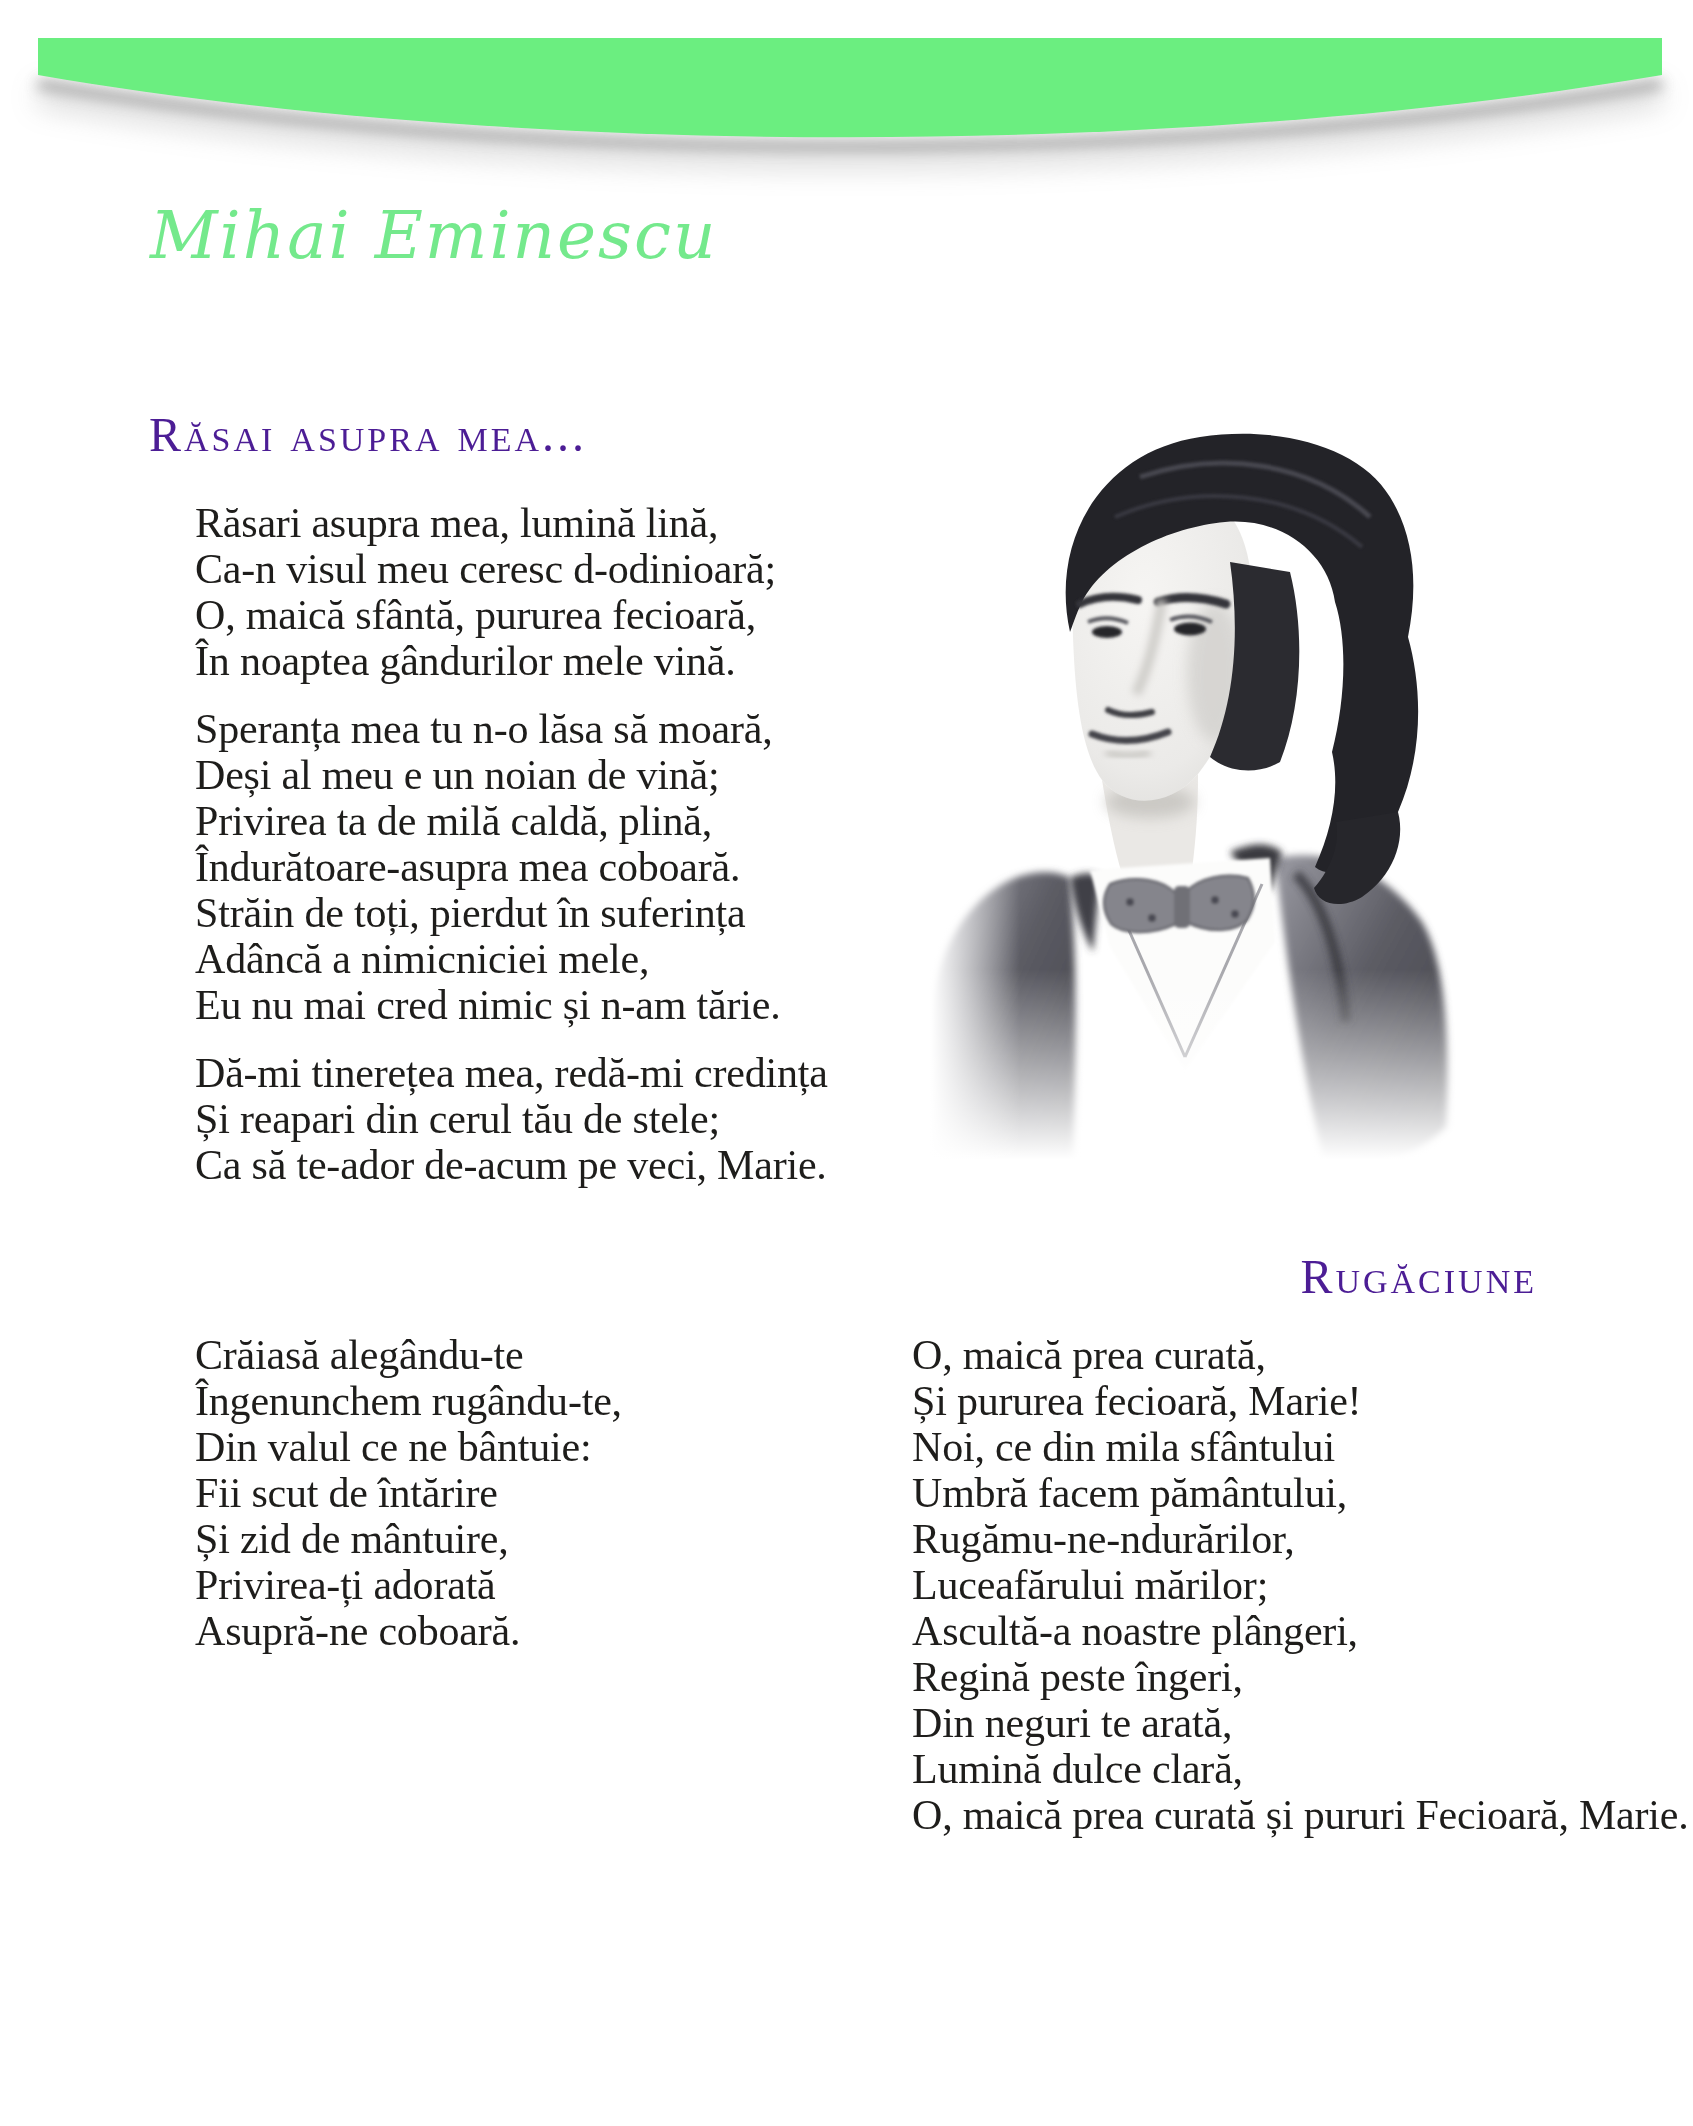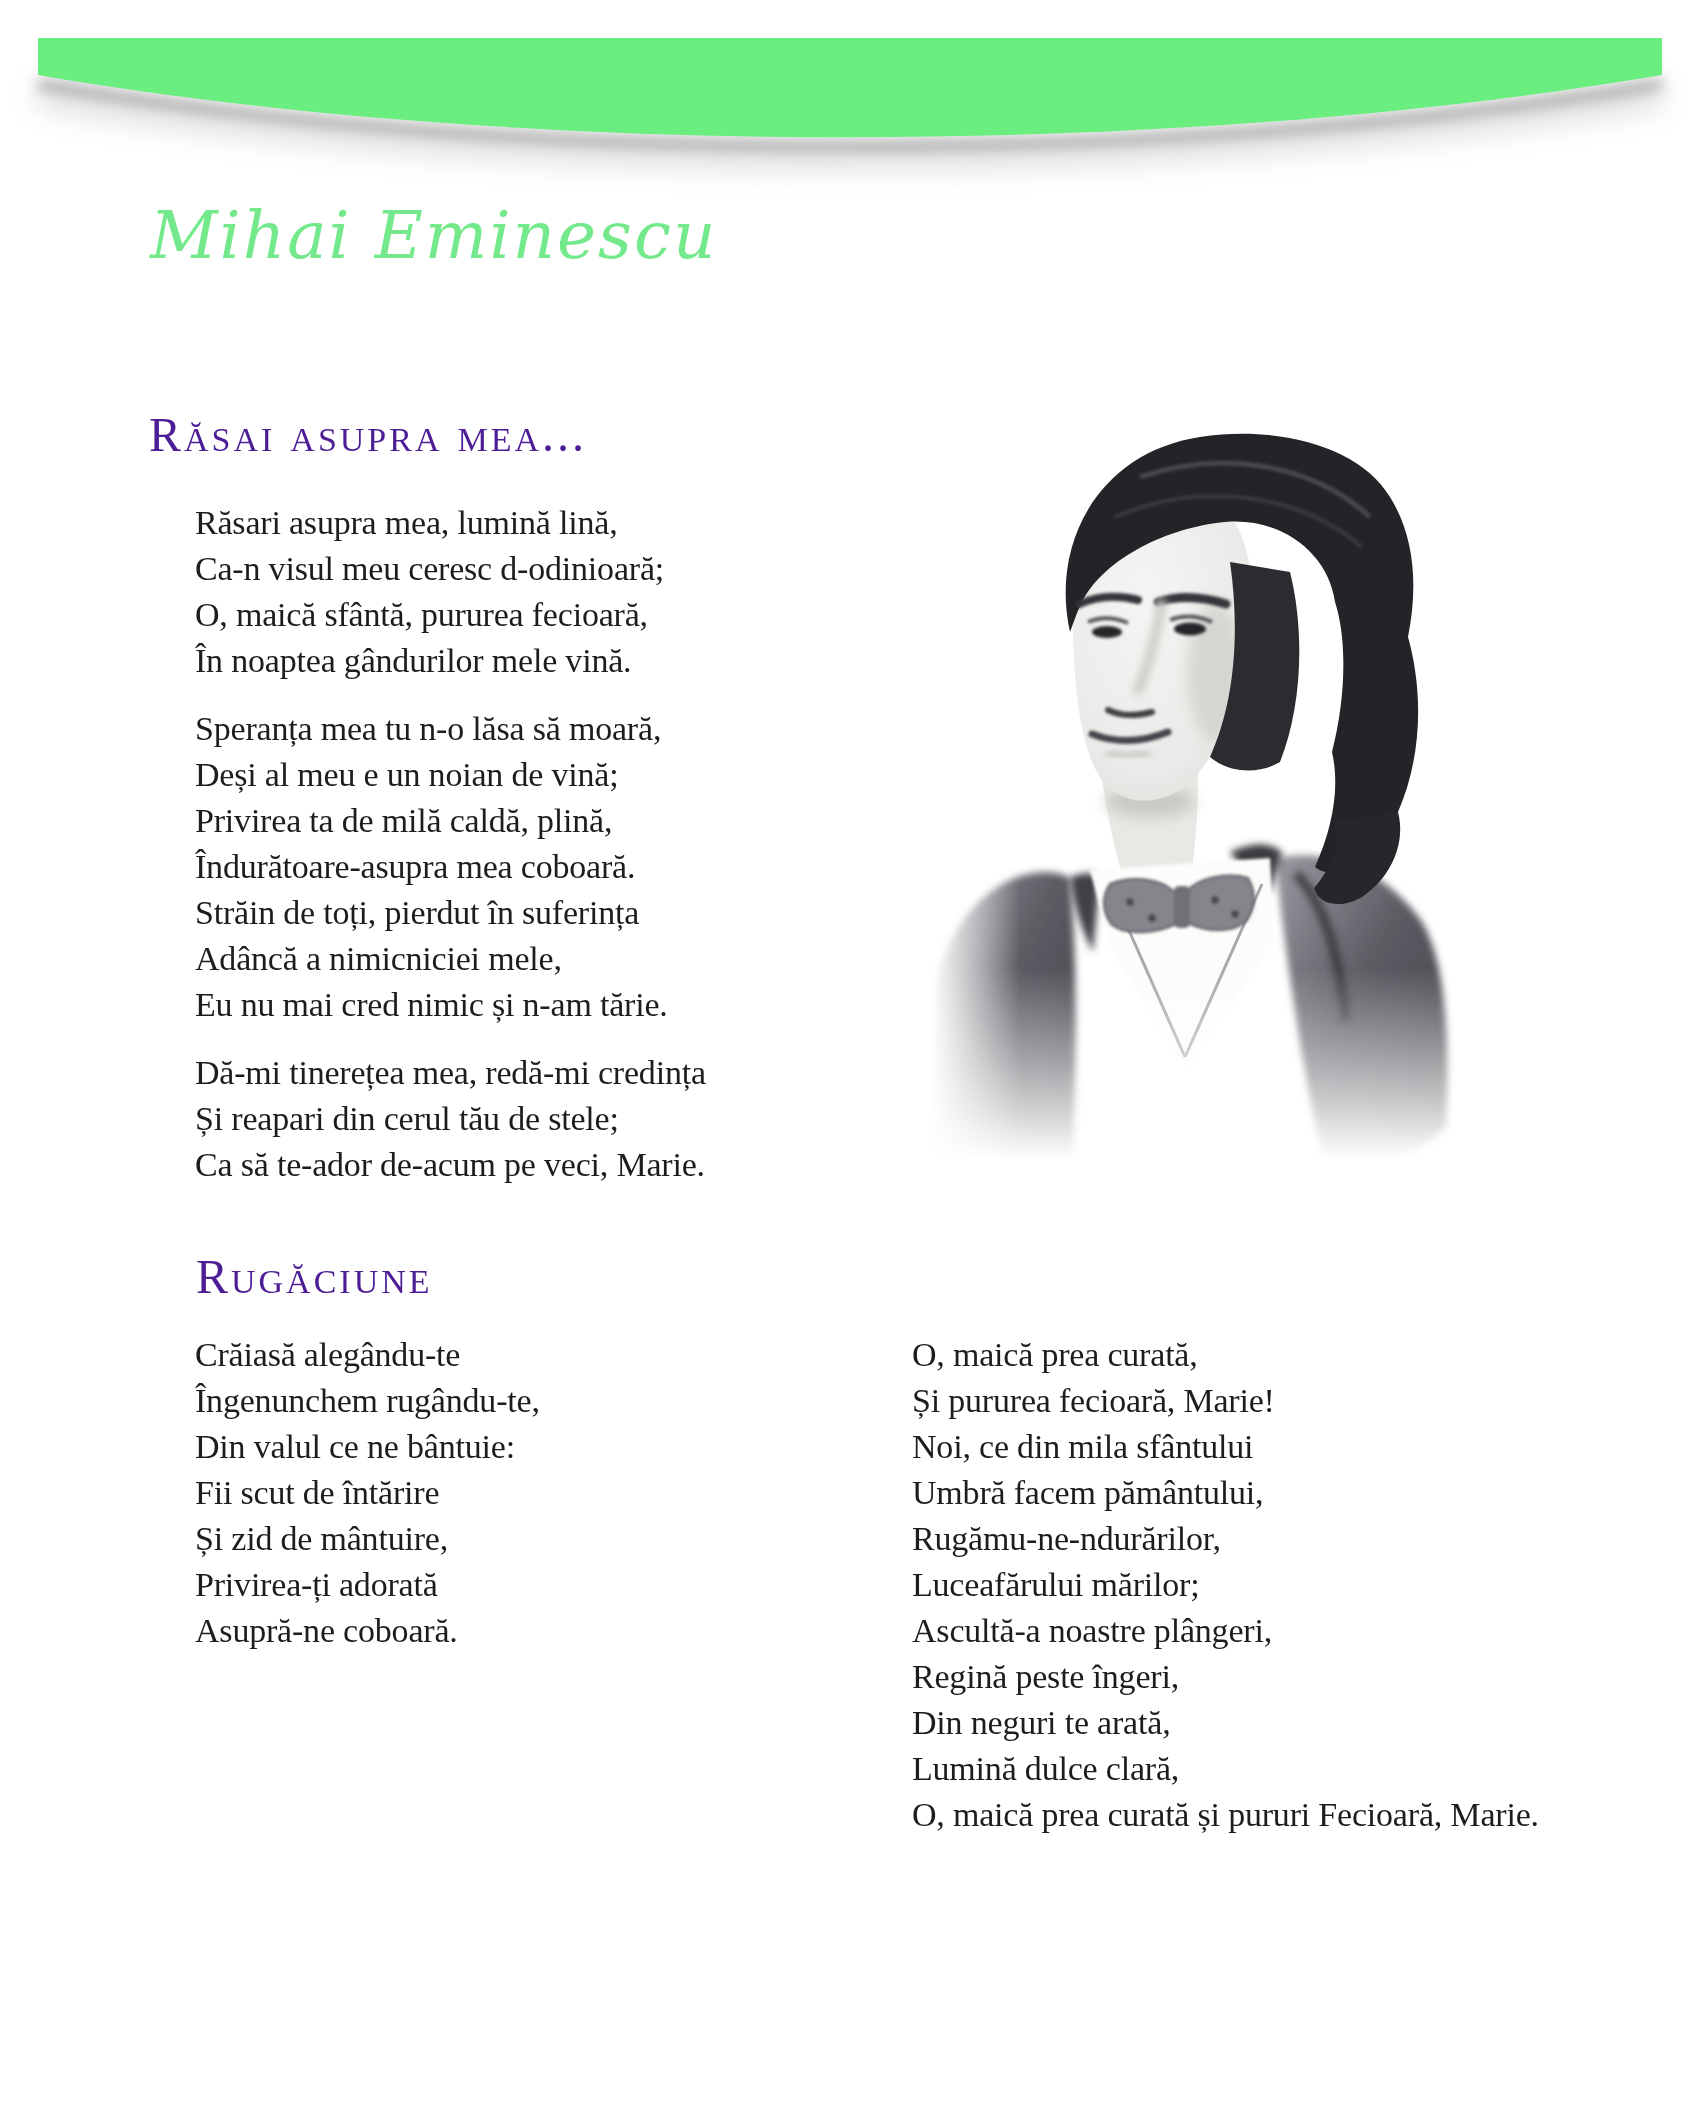--- a/index.html
+++ b/index.html
@@ -7,22 +7,22 @@
         font-family:"Liberation Serif",serif;color:#1e1d1b;}
   .band{position:absolute;left:0;pointer-events:none;}
   #top-band{top:0;}
   #bottom-band{top:1978px;}
   .page-title{position:absolute;left:150px;top:203px;margin:0;
         font-family:"DejaVu Serif",serif;font-style:italic;font-weight:400;
         font-size:66px;line-height:1;letter-spacing:2px;color:#74e98c;}
   .poem-heading{margin:1px;font-weight:400;font-variant:small-caps;
         font-size:48px;line-height:1;letter-spacing:3px;color:#4c1d95;}
   #poem1-title{position:absolute;left:148px;top:410px;}
-  #poem2-title{position:absolute;left:195px;top:1252px;width:1325px;text-align:left;}
-  .poem-body{position:absolute;font-size:34px;line-height:46px;letter-spacing:-0.2px;}
+  #poem2-title{position:absolute;left:211px;top:1252px;width:1325px;text-align:right;}
+  .poem-body{position:absolute;font-size:42px;line-height:46px;letter-spacing:-0.2px;}
   #poem1-body{left:195px;top:500px;width:720px;}
   #poem2-left{left:195px;top:1332px;width:660px;}
   #poem2-right{left:912px;top:1332px;width:770px;}
   .stanza{margin:0 0 22px 0;}
   .stanza:last-child{margin-bottom:0;}
   .line{display:block;white-space:nowrap;}
   .portrait{position:absolute;left:930px;top:422px;width:560px;height:760px;margin:0;}
   .page-badge{position:absolute;left:800px;top:2004px;width:92px;height:92px;
         background:#ffffff;border-radius:50%;z-index:3;box-sizing:border-box;
         display:flex;justify-content:center;align-items:flex-end;padding-top:10px;}

